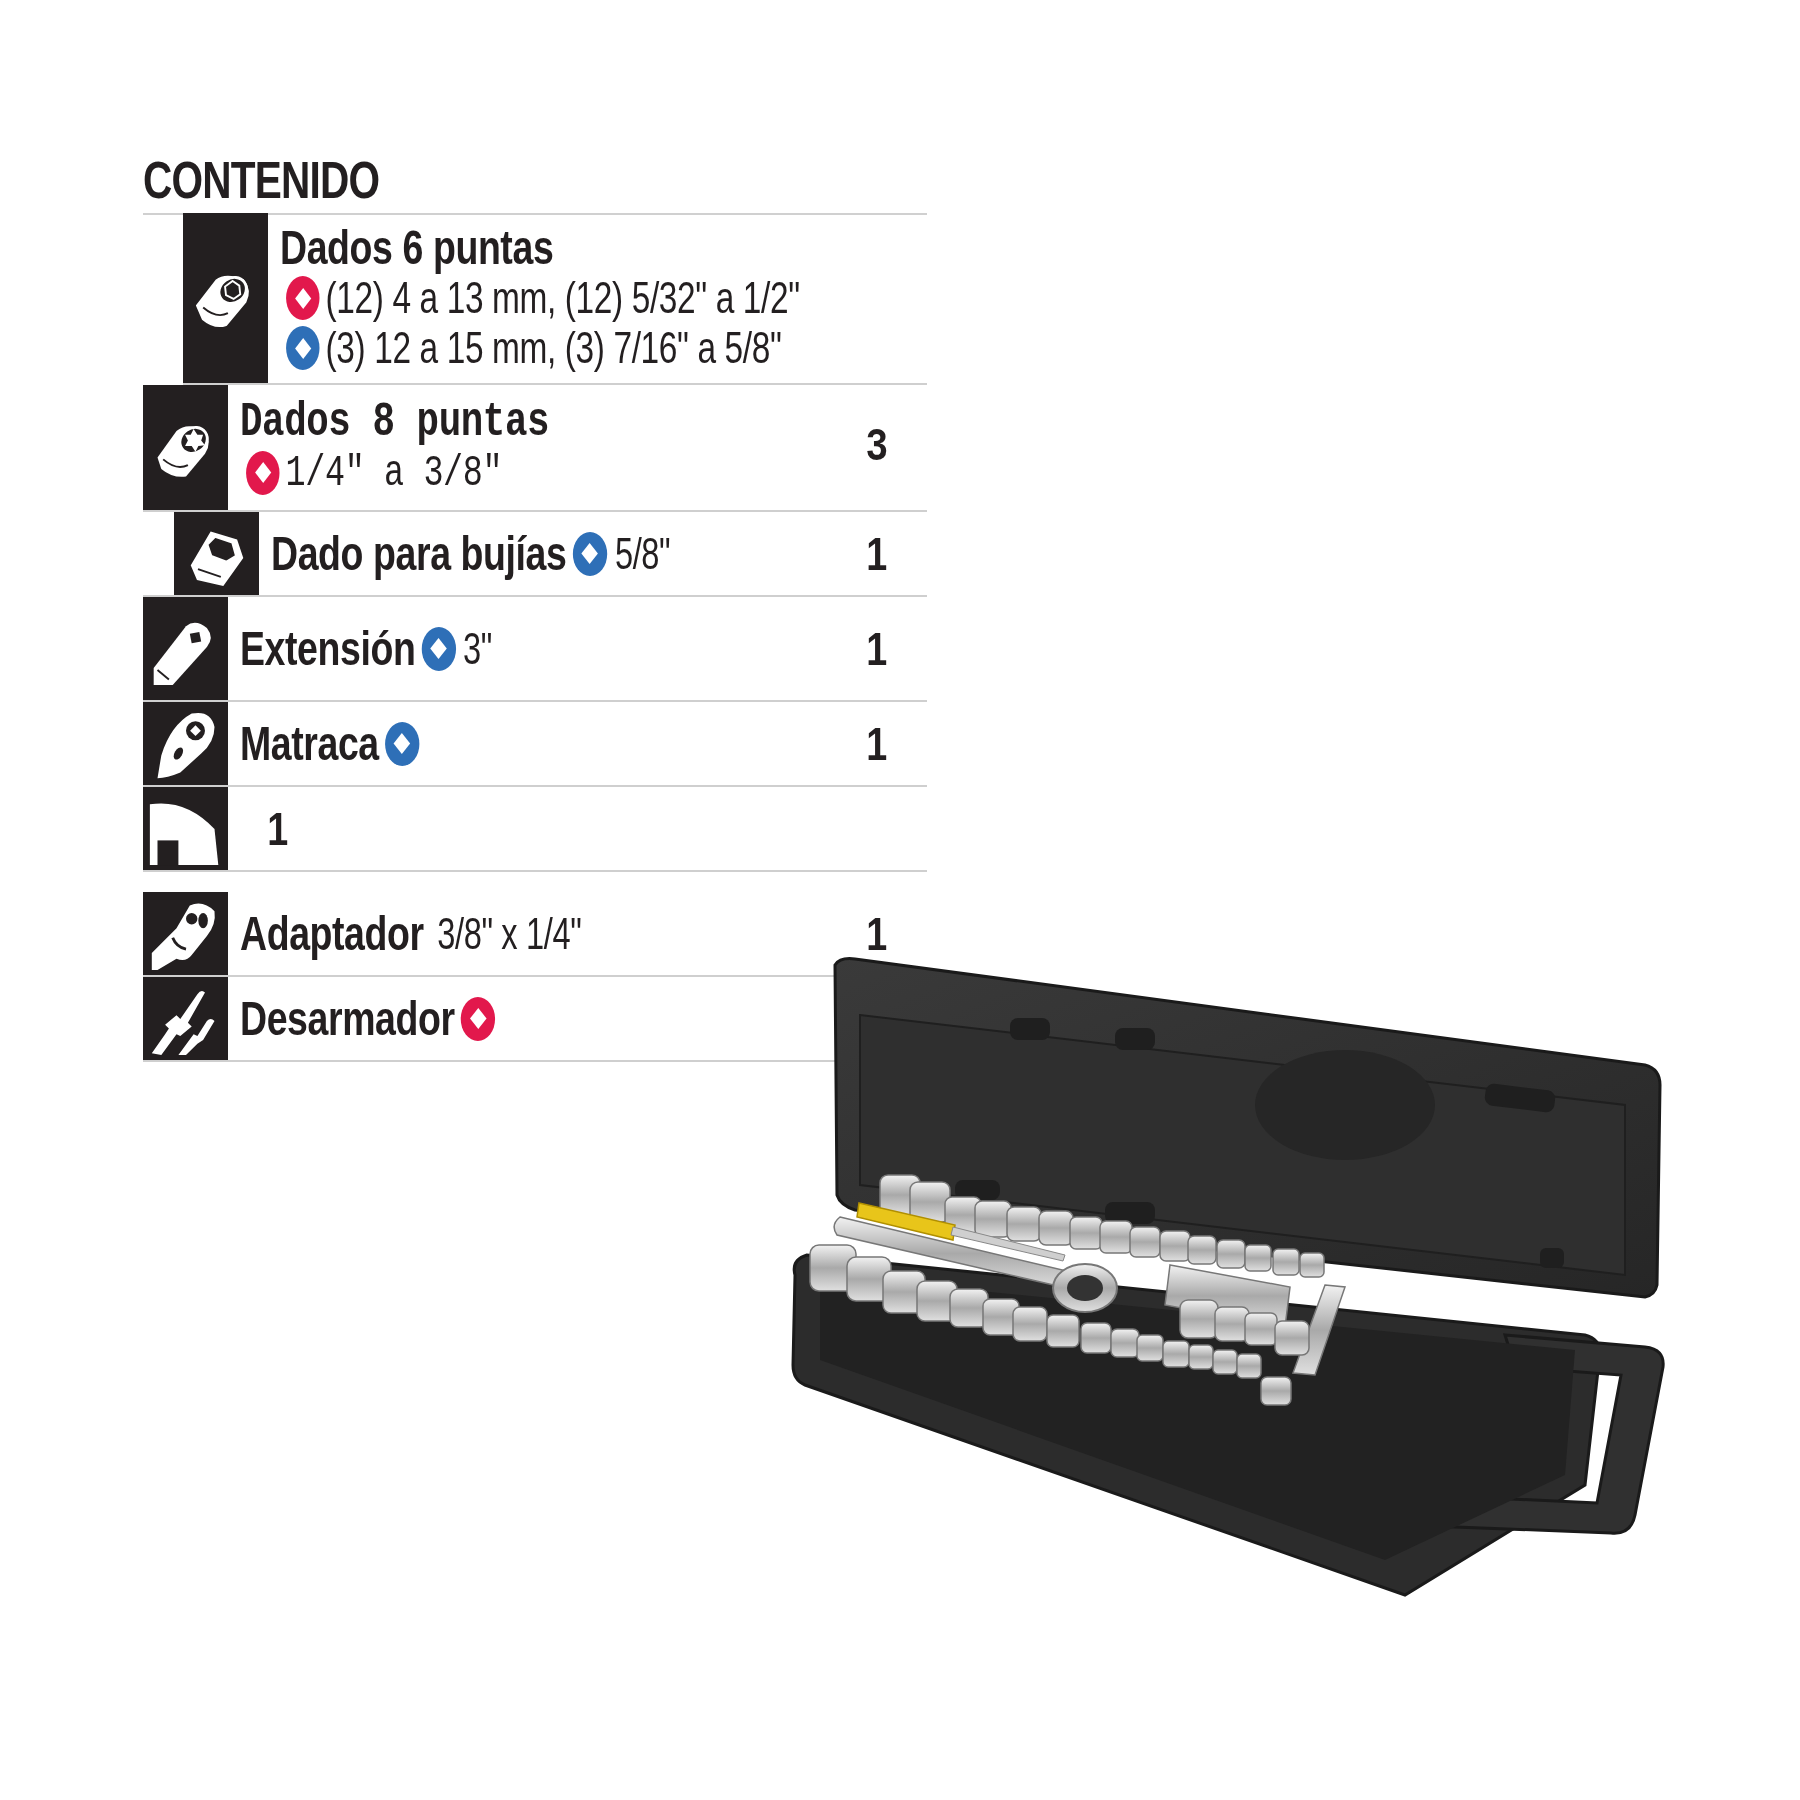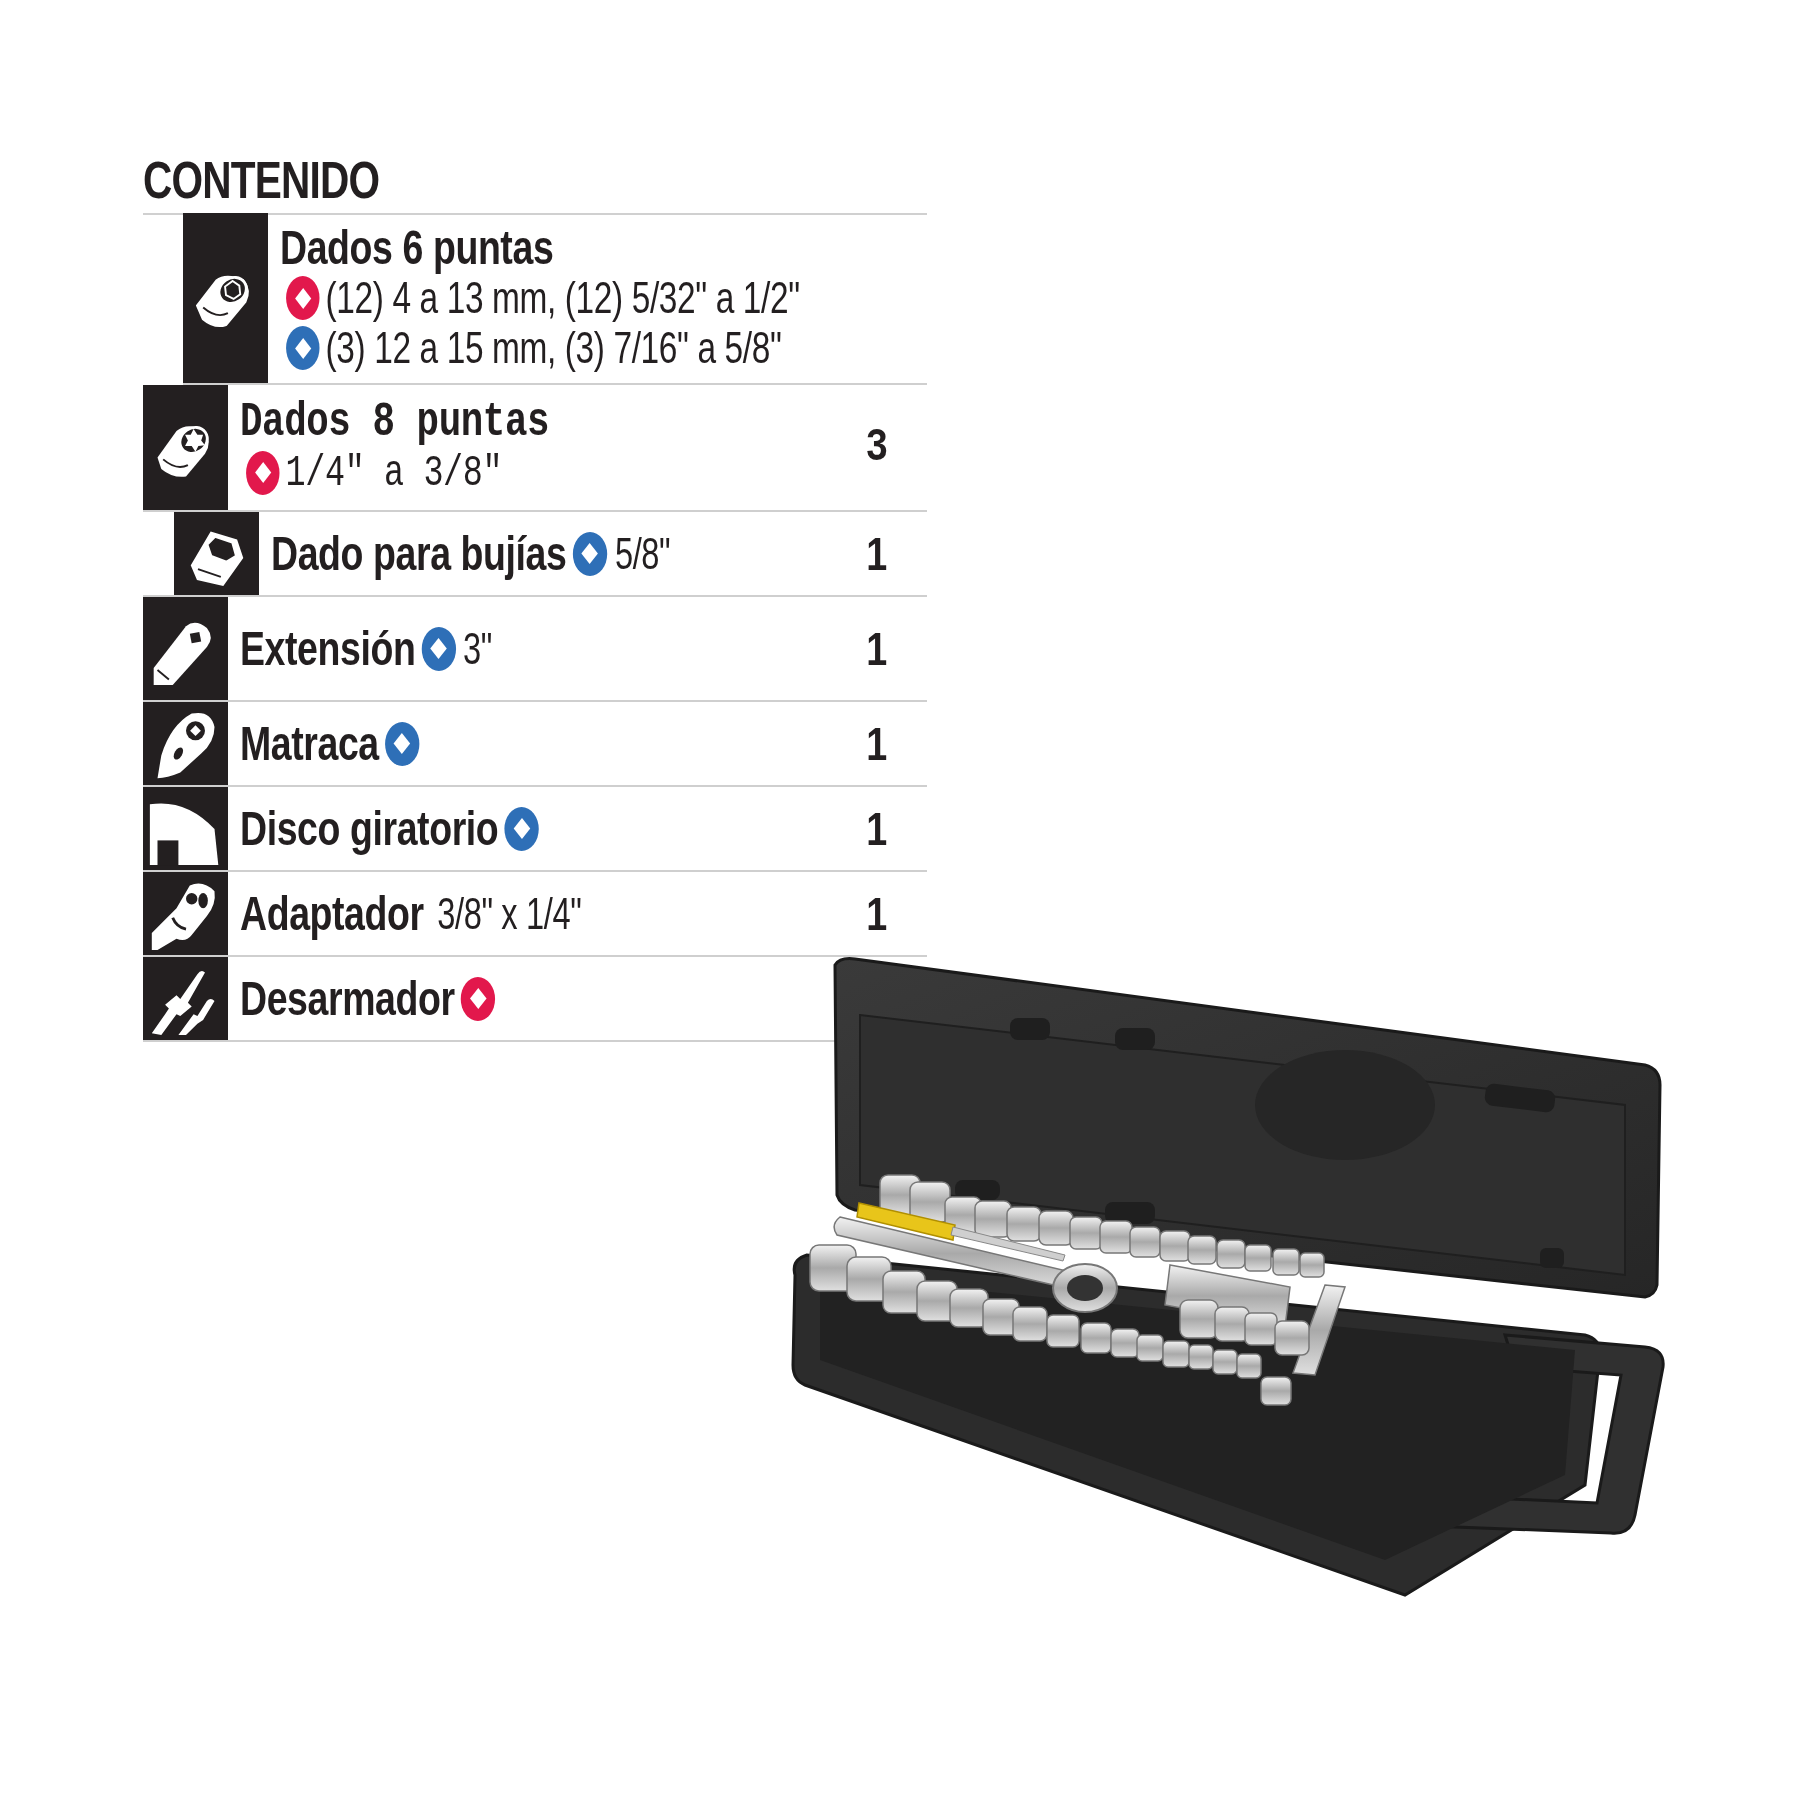--- a/index.html
+++ b/index.html
@@ -166,32 +166,26 @@
 
   <div class="row" style="height:83px;">
     <div class="icon-cell">
       <svg viewBox="0 0 80 80">
           <g>
         <path d="M2 14 Q40 8 70 40 L74 78 L2 78 Z" fill="#fff"></path>
         <rect x="10" y="52" width="22" height="26" fill="#231f20"></rect>
       </g>
         </svg>
     </div>
-    <div class="text-cell">
-      <div class="inline-wrap">
-        <span class="n">Disco giratorio</span>
-        <span class="badge blue"></span>
-      </div>
-    </div>
-    <div class="qty-cell">
-        <span>1</span>
-      </div>
-  </div>
-
-  <div class="row" style="height:83px;">
+    <div class="qty-cell">
+        <span>1</span>
+      </div>
+  </div>
+
+  <div class="row" style="height:83px;margin-top:20px;">
     <div class="icon-cell">
       <svg viewBox="0 0 80 80">
           <g>
         <path d="M4 60 L30 34 L44 10 Q58 4 70 16 Q72 30 62 42 L46 62 Q40 70 30 66 L10 78 L4 78 Z" fill="#fff"></path>
         <circle cx="46" cy="24" r="6" fill="#231f20"></circle>
         <ellipse cx="58" cy="26" rx="5" ry="8" fill="#231f20"></ellipse>
         <path d="M26 44 Q30 54 40 56" stroke="#231f20" stroke-width="3" fill="none"></path>
       </g>
         </svg>
     </div>

